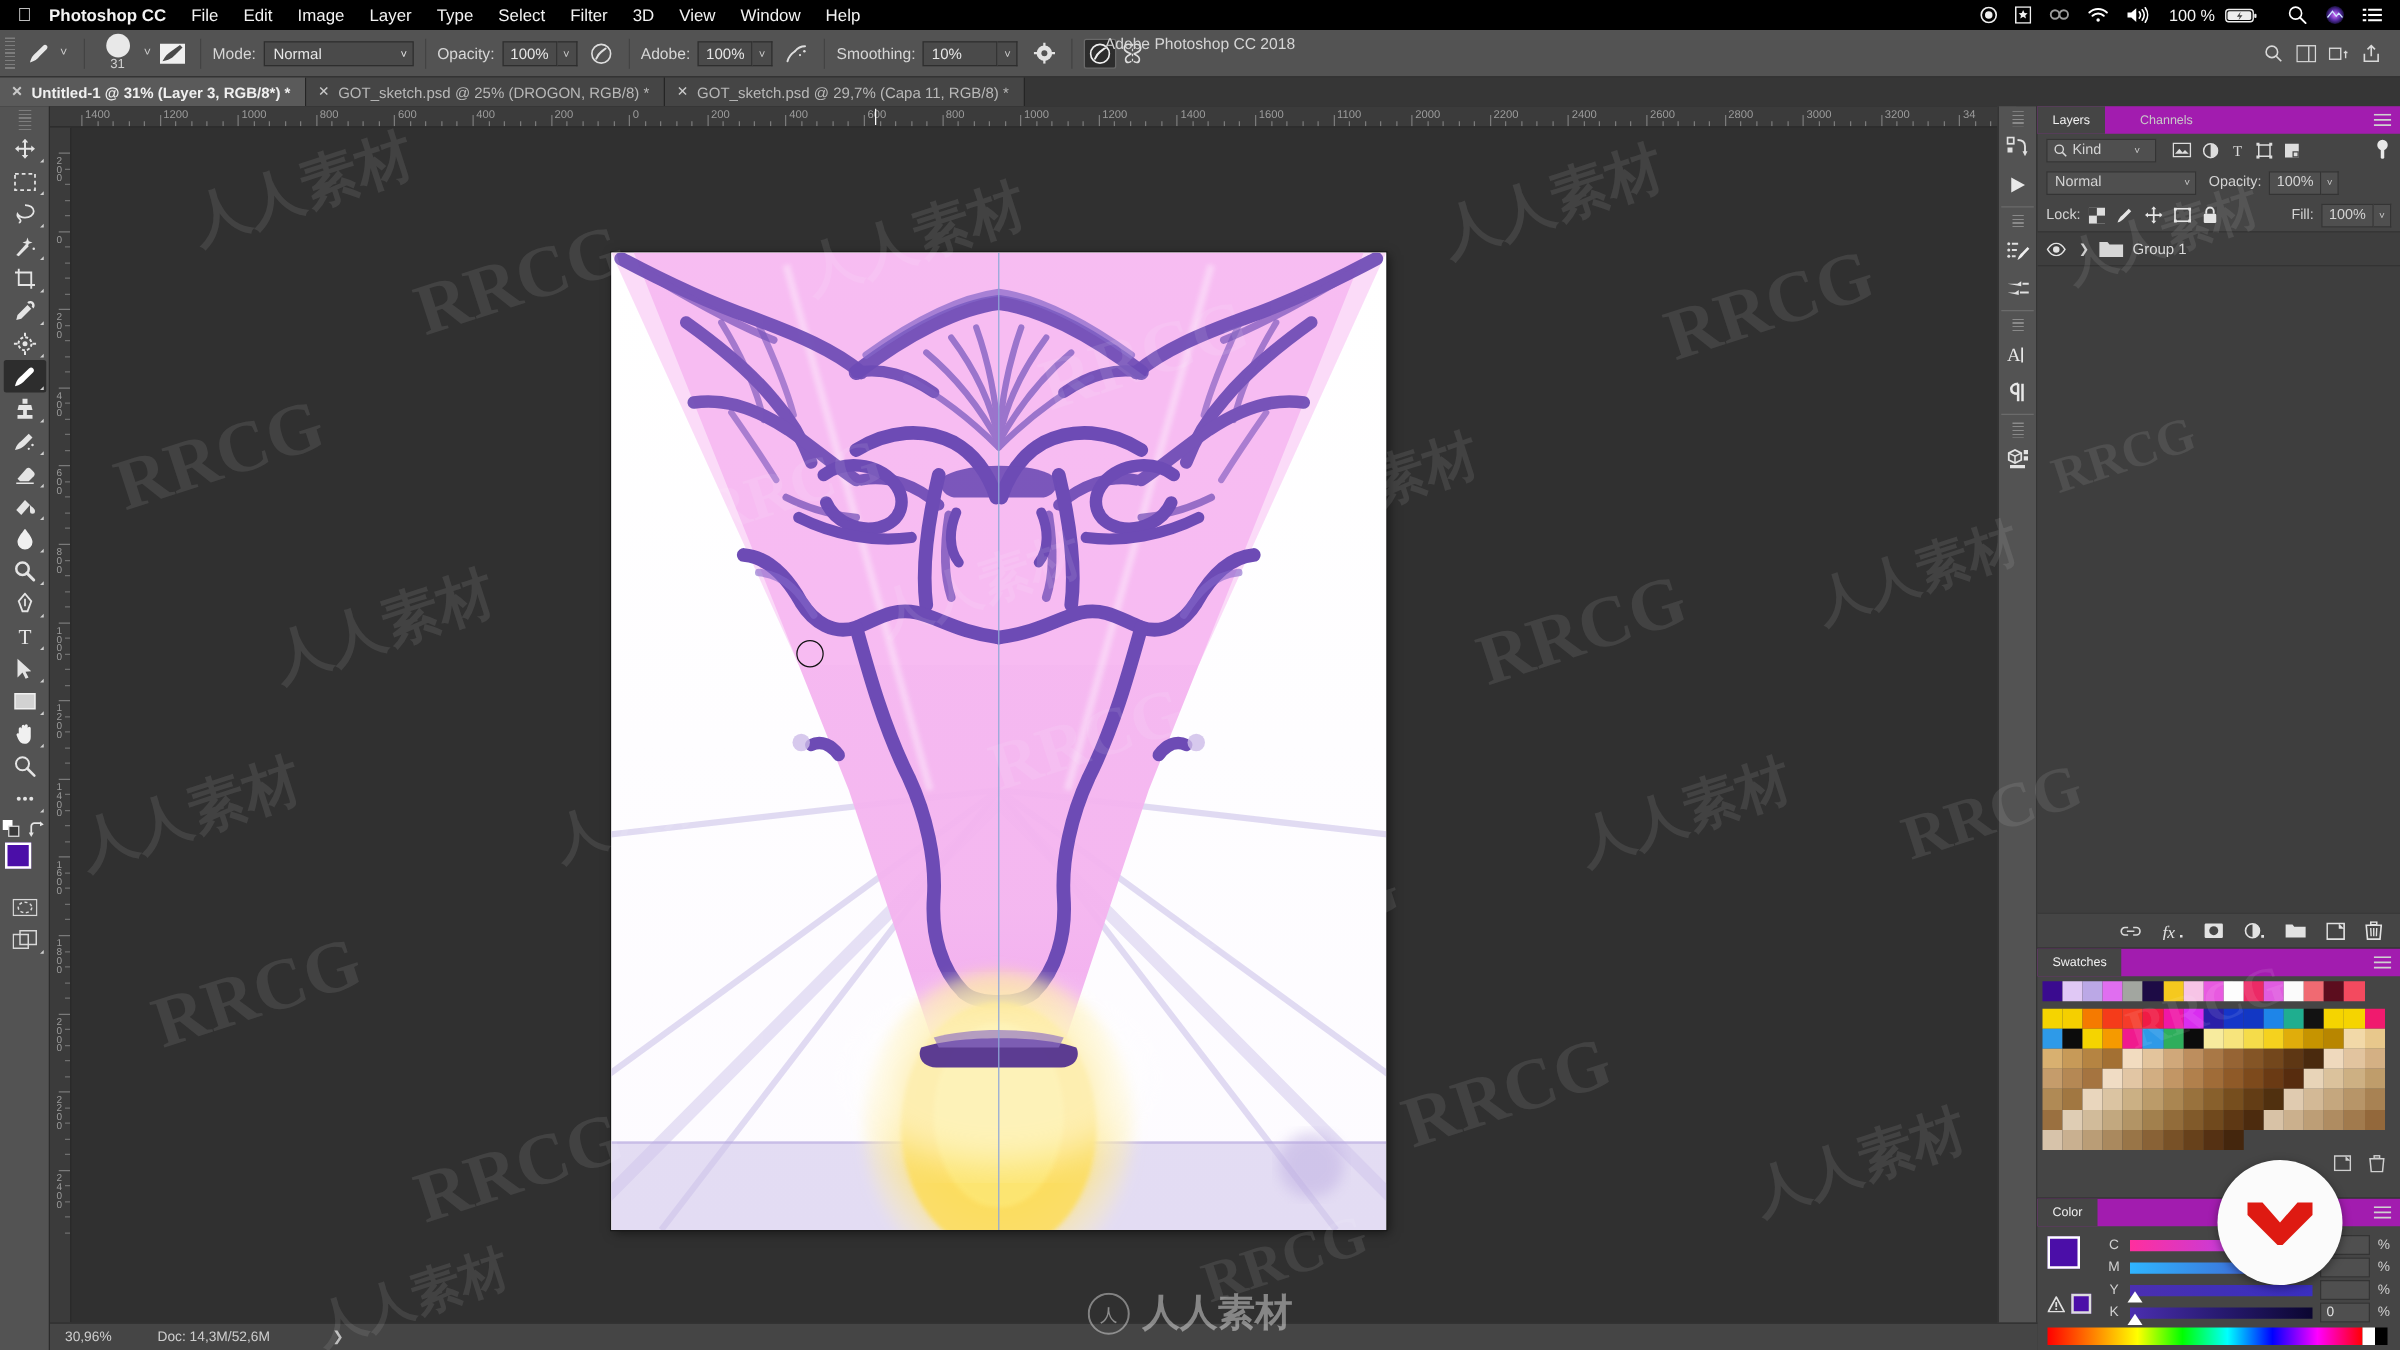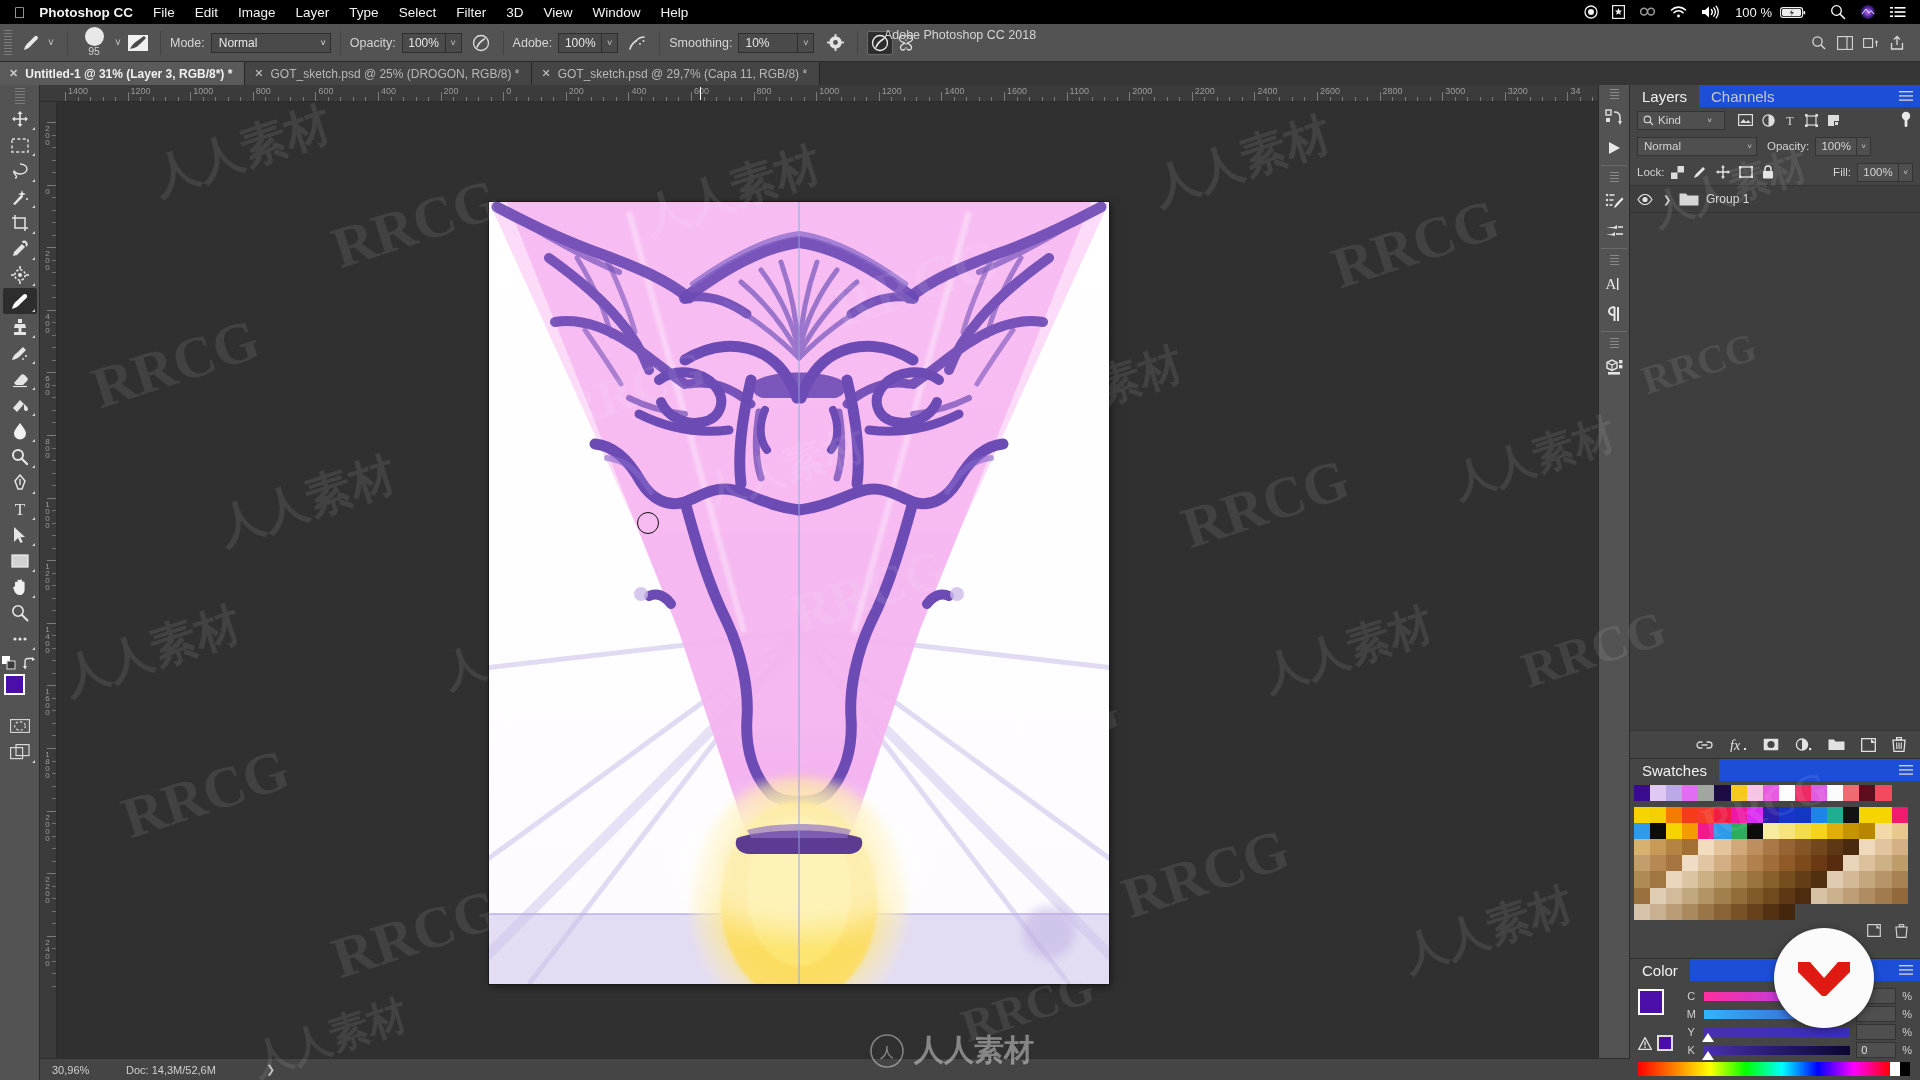--- a/index.html
+++ b/index.html
@@ -108,22 +108,22 @@
     background:#535353; border-left:1px solid #2b2b2b; border-right:1px solid #2b2b2b;
     display:flex;flex-direction:column;align-items:center;}
   .railgrip { width:9px;height:12px;margin:4px 0 2px;
     background-image: repeating-linear-gradient(to bottom,#8a8a8a 0 1px,transparent 1px 3px);}
   .railic { width:30px;height:30px;display:flex;align-items:center;justify-content:center;}
   .railsep { width:26px;height:1px;background:#6b6b6b;margin:2px 0;}
 
   
   #panels { position:absolute; top:85px; right:0; width:290px; bottom:0;
     background:#454545; display:flex; flex-direction:column; }
-  .panelTabs { height:22px; background:#1d4ed8; display:flex; align-items:stretch;
-    font-size:15px; color:#c8c8c8; }
+  .panelTabs { height:22px; background:#a21caf; display:flex; align-items:stretch;
+    font-size:10px; color:#c8c8c8;gap:16px; }
   .ptab { display:flex;align-items:center;padding:0 12px; }
   .ptab.active { background:#454545; color:#f0f0f0; }
   .pmenu { margin-left:auto; display:flex;align-items:center;padding-right:7px;}
 
   .lprow { display:flex; align-items:center; height:26px; padding:0 7px; gap:6px;
     font-size:11.5px; color:#d3d3d3; }
   .kindsel { display:flex;align-items:center;gap:4px;background:#4f4f4f;border:1px solid #343434;
     height:19px;padding:0 12px 0 5px; width:88px; justify-content:space-between;}
   .filticons { display:flex;align-items:center;gap:9px;margin-left:7px;}
   .blendsel { background:#4f4f4f;border:1px solid #343434;height:19px;width:120px;
@@ -285,21 +285,21 @@
   <div class="grip"></div>
   <div class="ob-tool">
     <svg class="svgic" width="20" height="20" viewBox="0 0 20 20">
         <path d="M3,17 C4,13 5.5,11 8,9 L13.5,3.5 C14.4,2.6 15.6,2.6 16.4,3.4 C17.2,4.2 17.2,5.4 16.3,6.3 L10.8,11.8 C8.8,14.3 6.8,15.9 3,17z" fill="#e8e8e8"></path>
       </svg>
   </div>
   <div class="caret">˅</div>
   <div class="obsep"></div>
   <div class="brushpreview">
     <div class="brushdot"></div>
-    <div class="brushnum">95</div>
+    <div class="brushnum">31</div>
   </div>
   <div class="caret">˅</div>
   <div class="ob-tool">
     <svg class="svgic" width="22" height="20" viewBox="0 0 22 20">
         <rect x="1" y="2" width="20" height="16" fill="#f0f0f0"></rect>
         <path d="M3,16 C5,12 7,10 10,8 L17,3 L19,5 L13,11 C10,14 8,15 3,16z" fill="#4a4a4a"></path>
       </svg>
   </div>
   <div class="obsep"></div>
   <span class="lbl">Mode:</span>

